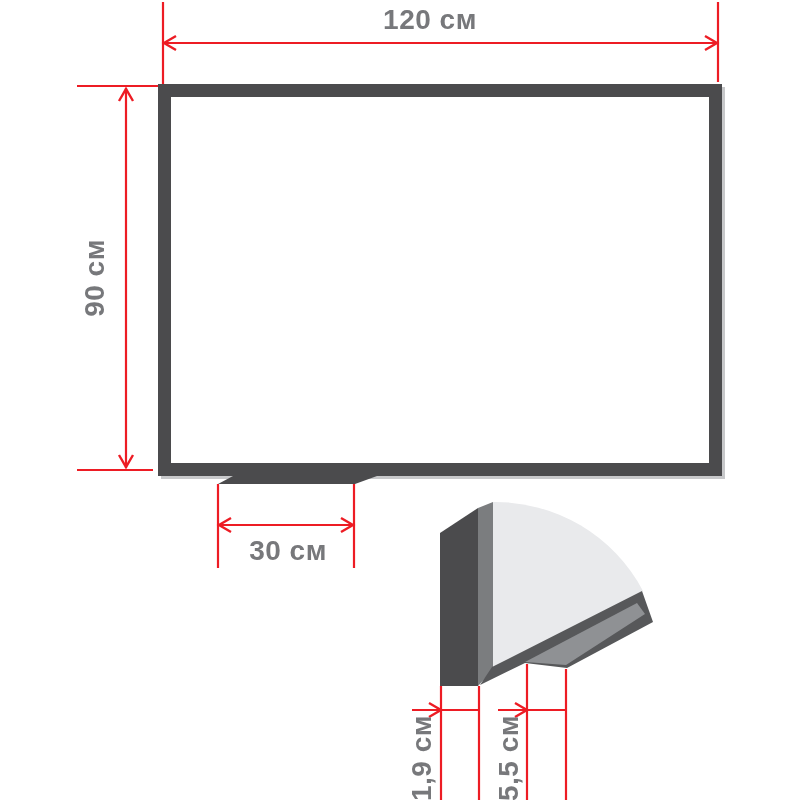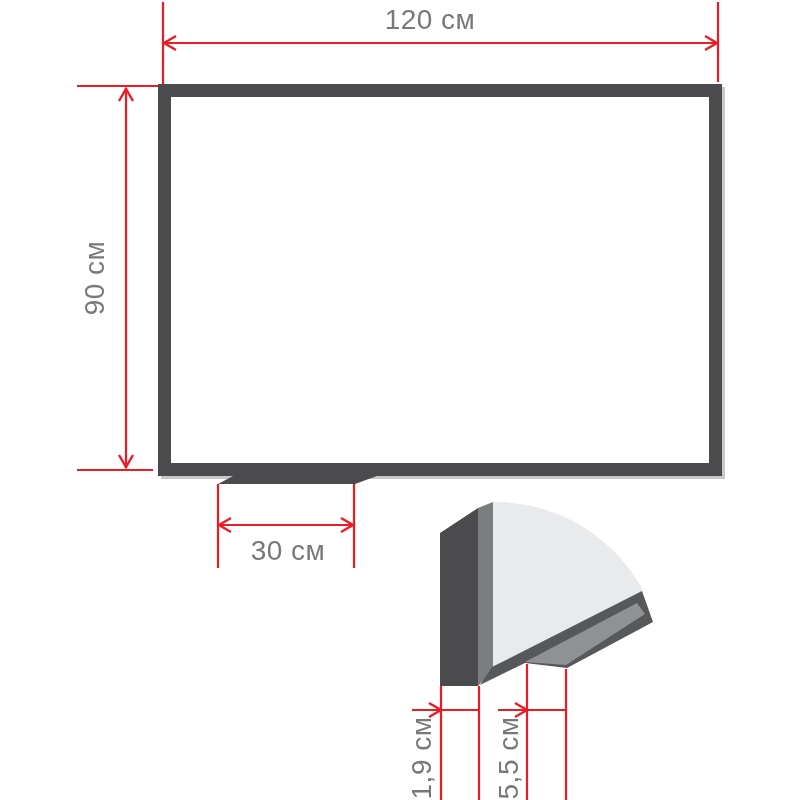--- a/index.html
+++ b/index.html
@@ -1,16 +1,16 @@
 <!DOCTYPE html>
 <html><head>
 <meta charset="utf-8">
 <style>
   html,body{margin:0;padding:0;background:#ffffff;}
-  .stage{width:800px;height:800px;position:relative;background:#ffffff;overflow:hidden;}
+  .stage{width:800px;height:800px;position:relative;background:#ffffff;overflow:hidden;font-weight:bold;}
   svg{display:block;}
   .redline{stroke:#ed1c24;stroke-width:2.2;fill:none;stroke-linecap:butt;}
   .chevron{stroke:#ed1c24;stroke-width:2.4;fill:none;stroke-linejoin:miter;}
   .dim-label{
     font-family:"Liberation Sans","DejaVu Sans",sans-serif;
     font-size:28px;
     fill:#77787b;
     letter-spacing:0.5px;
   }
 </style>

